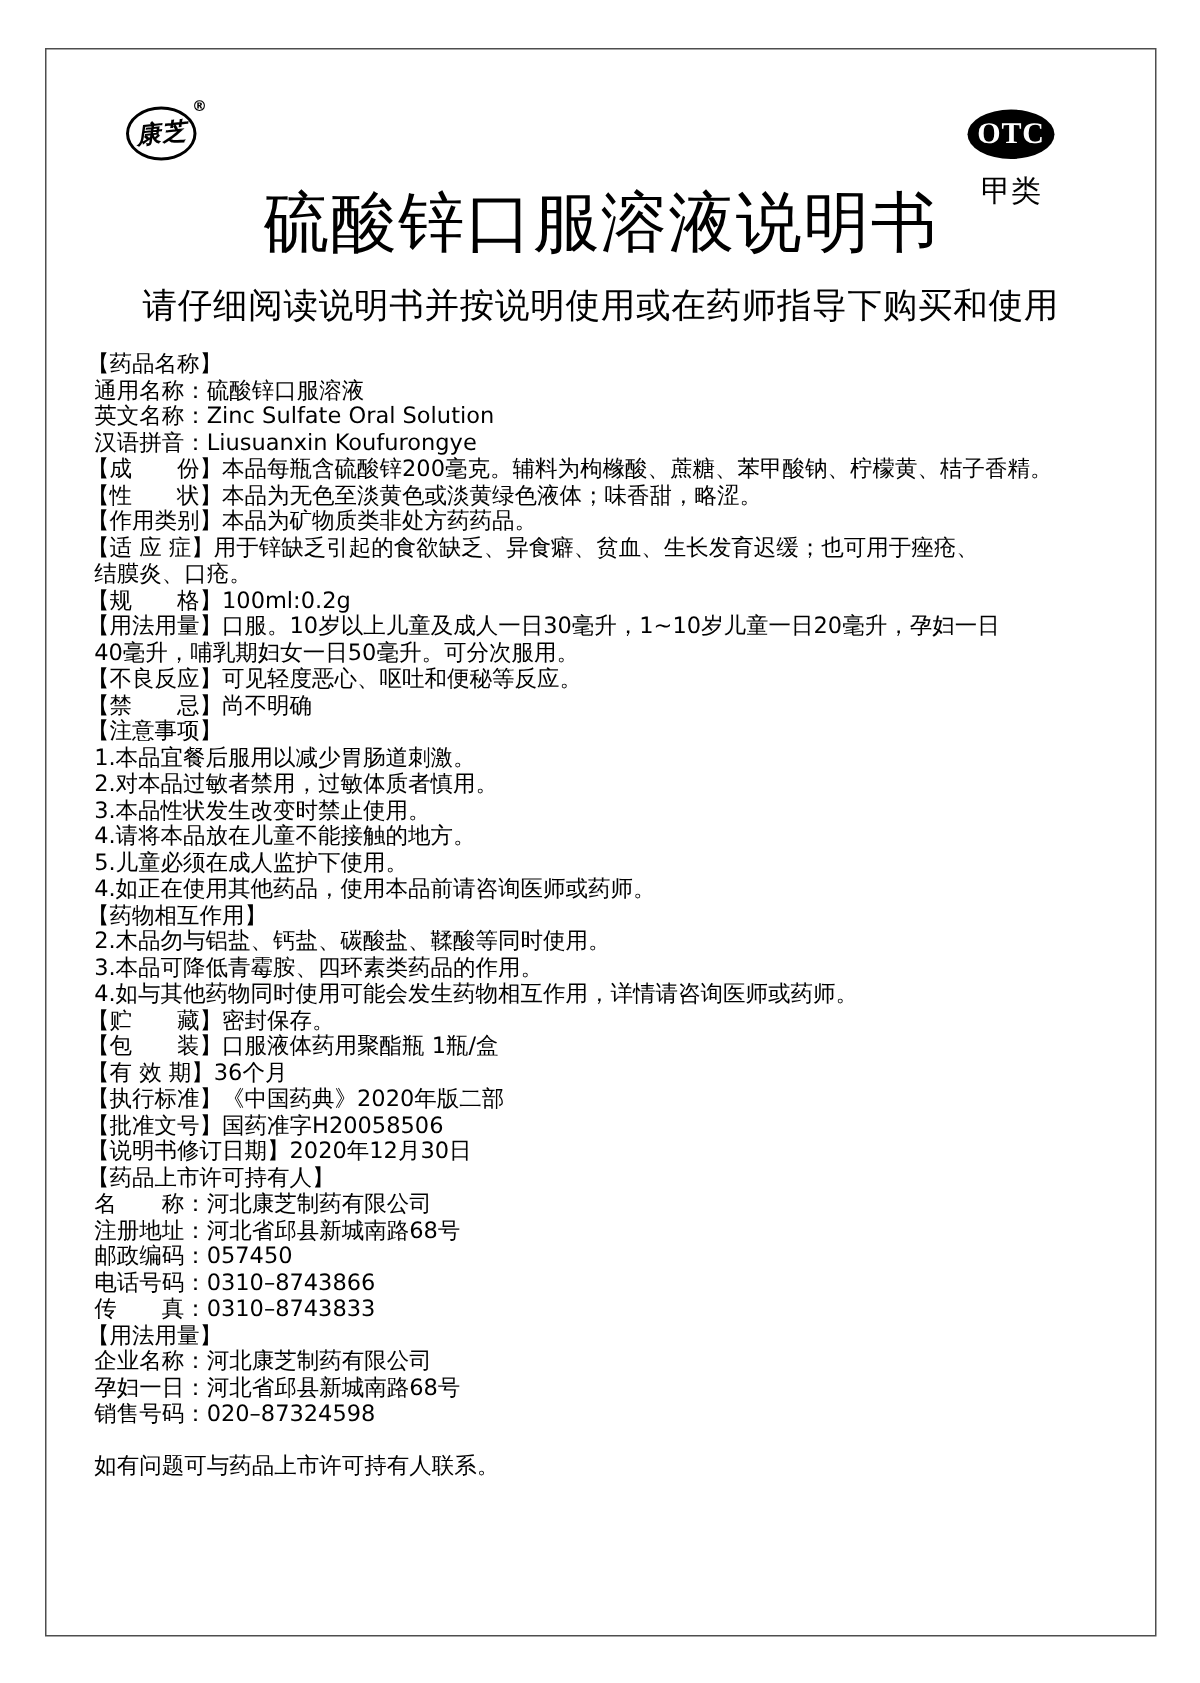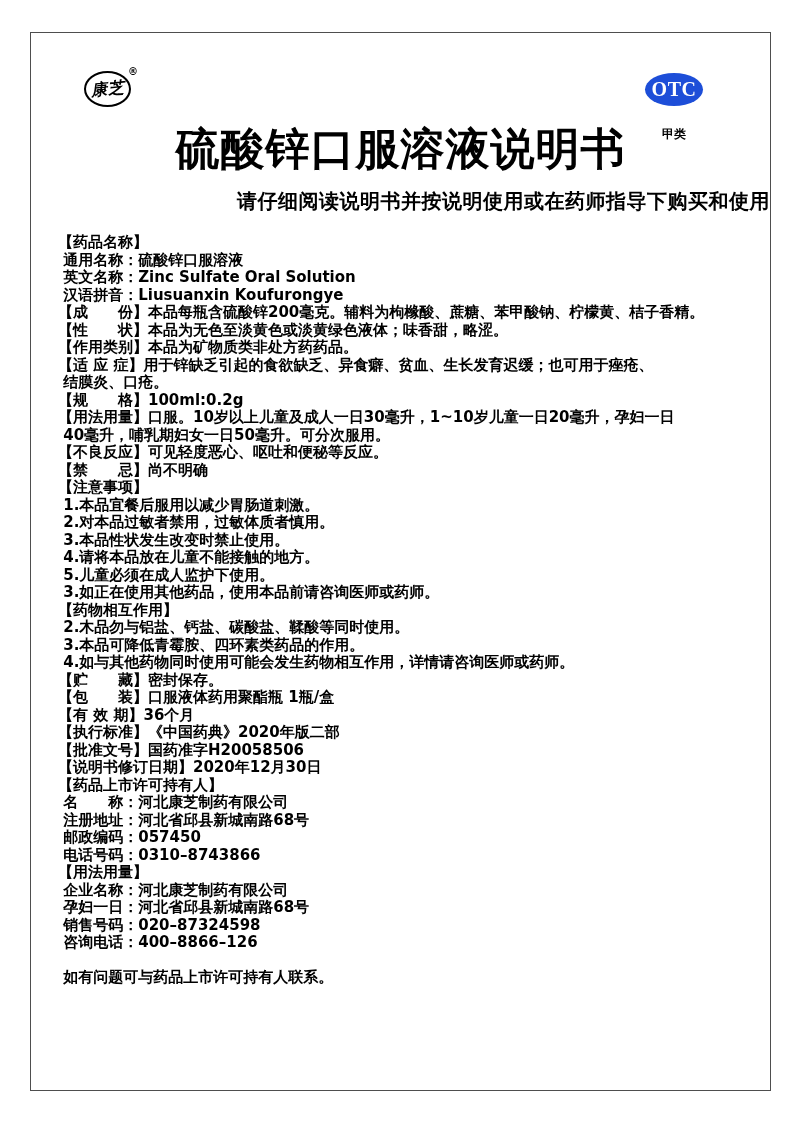--- a/index.html
+++ b/index.html
@@ -57,67 +57,67 @@
     position: absolute;
     left: 608px;
     top: 40px;
     width: 70px;
     text-align: center;
   }
   .otc-oval {
     width: 58px;
     height: 33px;
     margin: 0 auto;
-    background: #1d4ed8;
+    background: #000000;
     border-radius: 50%;
     display: flex;
     align-items: center;
     justify-content: center;
   }
   .otc-oval span {
     color: #ffffff;
     font-family: "Liberation Serif", serif;
     font-weight: bold;
     font-size: 20px;
     letter-spacing: 0.5px;
   }
   .otc-cat {
-    margin-top: 20px;
-    font-size: 12px;
-    font-weight: bold;
+    margin-top: 8px;
+    font-size: 20px;
+    font-weight: normal;
   }
   .title {
     position: absolute;
     top: 92px;
     left: 0;
     width: 100%;
     margin: 0;
     text-align: center;
     font-size: 44px;
     line-height: 48px;
-    font-weight: bold;
+    font-weight: normal;
     letter-spacing: 1px;
   }
   .subtitle {
     position: absolute;
     top: 155px;
     left: 0;
     width: 100%;
-    text-align: right;
-    font-size: 20px;
-    font-weight: bold;
+    text-align: center;
+    font-size: 23px;
+    font-weight: normal;
     letter-spacing: 0.5px;
   }
   .body {
     position: absolute;
     left: 27px;
     top: 201px;
     width: 706px;
     font-size: 15px;
-    font-weight: bold;
+    font-weight: normal;
   }
   .line {
     white-space: pre;
     height: 17.5px;
     line-height: 17.5px;
     overflow: visible;
   }
 </style>
 </head>
 <body>
@@ -154,39 +154,39 @@
         <div class="line">【用法用量】口服。10岁以上儿童及成人一日30毫升，1~10岁儿童一日20毫升，孕妇一日</div>
         <div class="line"> 40毫升，哺乳期妇女一日50毫升。可分次服用。</div>
         <div class="line">【不良反应】可见轻度恶心、呕吐和便秘等反应。</div>
         <div class="line">【禁　　忌】尚不明确</div>
         <div class="line">【注意事项】</div>
         <div class="line"> 1.本品宜餐后服用以减少胃肠道刺激。</div>
         <div class="line"> 2.对本品过敏者禁用，过敏体质者慎用。</div>
         <div class="line"> 3.本品性状发生改变时禁止使用。</div>
         <div class="line"> 4.请将本品放在儿童不能接触的地方。</div>
         <div class="line"> 5.儿童必须在成人监护下使用。</div>
-        <div class="line"> 3.如正在使用其他药品，使用本品前请咨询医师或药师。</div>
+        <div class="line"> 4.如正在使用其他药品，使用本品前请咨询医师或药师。</div>
         <div class="line">【药物相互作用】</div>
         <div class="line"> 2.木品勿与铝盐、钙盐、碳酸盐、鞣酸等同时使用。</div>
         <div class="line"> 3.本品可降低青霉胺、四环素类药品的作用。</div>
         <div class="line"> 4.如与其他药物同时使用可能会发生药物相互作用，详情请咨询医师或药师。</div>
         <div class="line">【贮　　藏】密封保存。</div>
         <div class="line">【包　　装】口服液体药用聚酯瓶 1瓶/盒</div>
         <div class="line">【有 效 期】36个月</div>
         <div class="line">【执行标准】《中国药典》2020年版二部</div>
         <div class="line">【批准文号】国药准字H20058506</div>
         <div class="line">【说明书修订日期】2020年12月30日</div>
         <div class="line">【药品上市许可持有人】</div>
         <div class="line"> 名　　称：河北康芝制药有限公司</div>
         <div class="line"> 注册地址：河北省邱县新城南路68号</div>
         <div class="line"> 邮政编码：057450</div>
         <div class="line"> 电话号码：0310–8743866</div>
+        <div class="line"> 传　　真：0310–8743833</div>
         <div class="line">【用法用量】</div>
         <div class="line"> 企业名称：河北康芝制药有限公司</div>
         <div class="line"> 孕妇一日：河北省邱县新城南路68号</div>
         <div class="line"> 销售号码：020–87324598</div>
-        <div class="line"> 咨询电话：400–8866–126</div>
         <div class="line"></div>
         <div class="line"> 如有问题可与药品上市许可持有人联系。</div>
       </div>
 
   </div>
 </div>
 
 </body></html>

